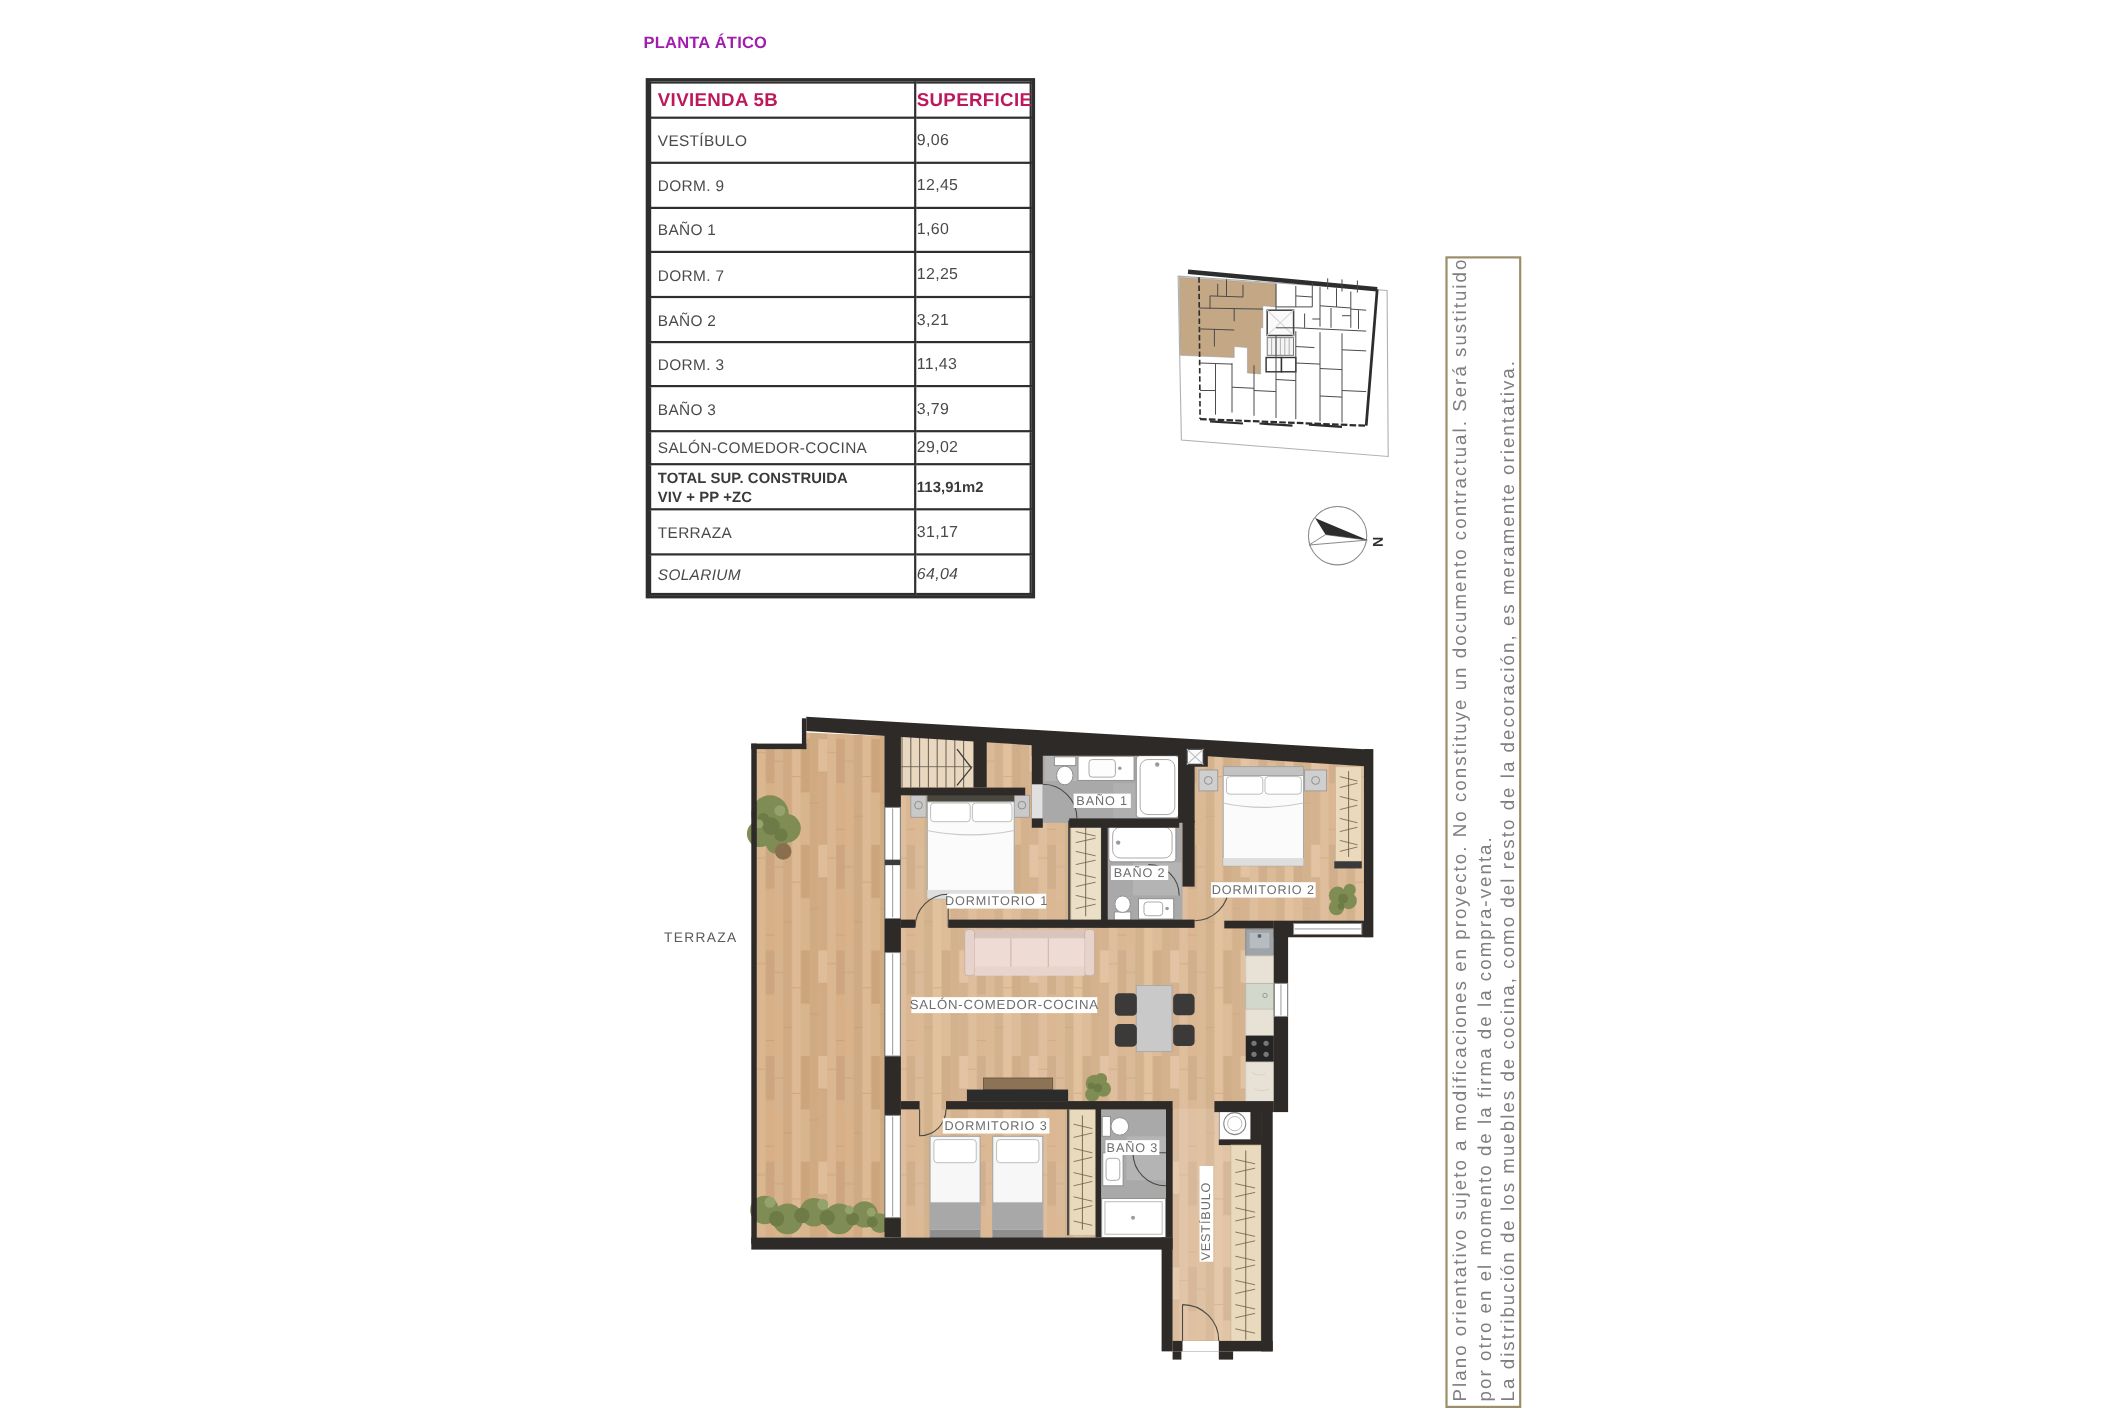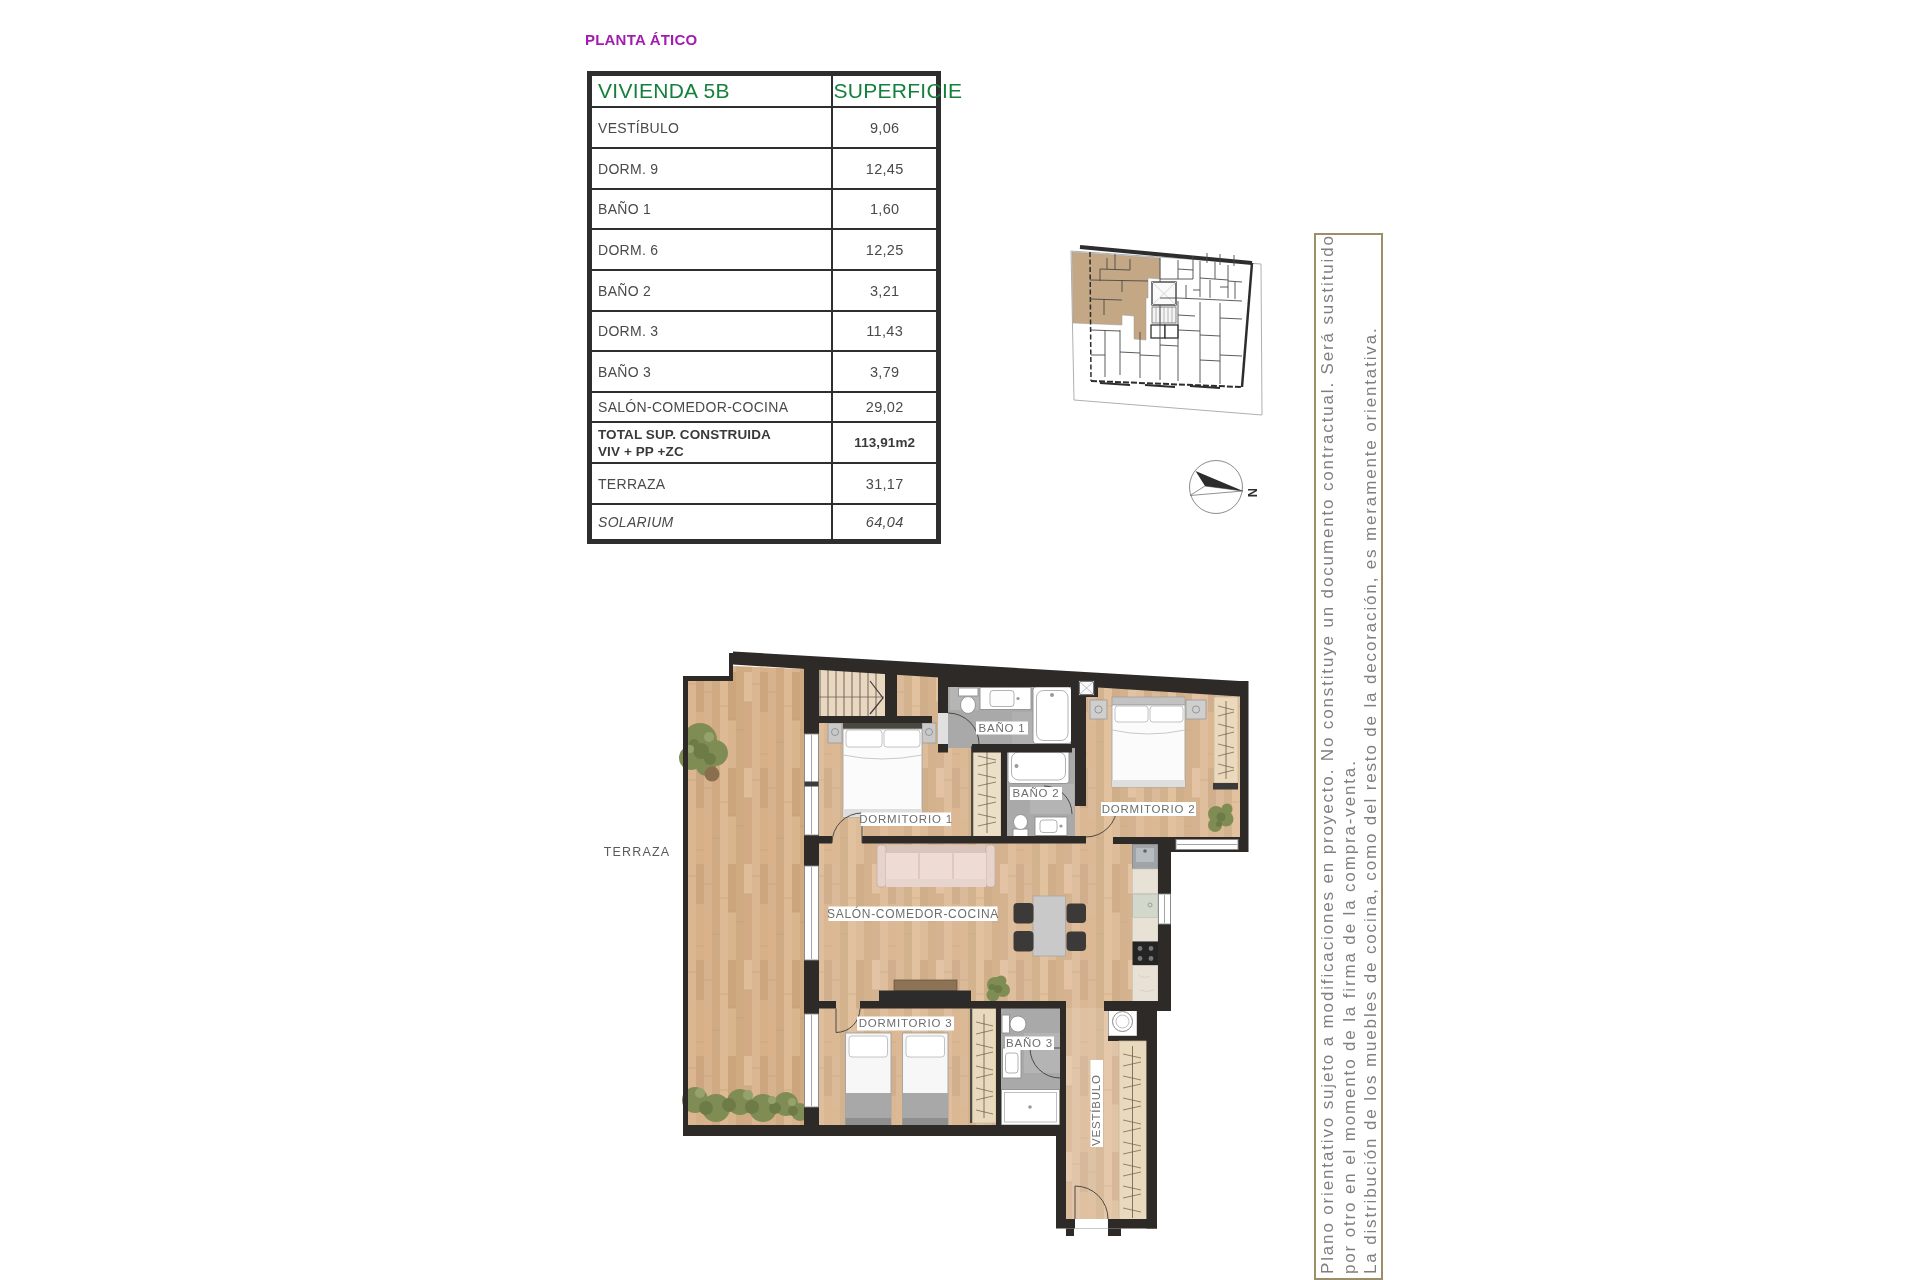--- a/index.html
+++ b/index.html
@@ -1,23 +1,23 @@
 <!DOCTYPE html>
 <html><head>
 <meta charset="utf-8">
 <style>
   * { margin:0; padding:0; box-sizing:border-box; }
   html,body { width:1920px; height:1280px; background:#ffffff; font-family:"Liberation Sans",sans-serif; overflow:hidden; }
   .abs { position:absolute; }
   #page { position:relative; width:1920px; height:1280px; background:#fff; }
   table.areas { border-collapse:collapse; table-layout:fixed; }
   table.areas td { border:2px solid #2e2e2e; color:#4a4a4a; font-size:14px; padding:0 0 0 6px; vertical-align:middle; letter-spacing:0.3px; }
-  table.areas td.num { text-align:center; padding:0; font-size:14.5px; }
+  table.areas td.num { text-align:left; padding:0; font-size:14.5px; }
   table.areas td.b { font-weight:bold; color:#3a3a3a; font-size:13.5px; line-height:17px; letter-spacing:0.1px; }
-  table.areas td.hb { font-weight:normal; color:#15803d; font-size:21px; letter-spacing:0.3px; }
+  table.areas td.hb { font-weight:bold; color:#be185d; font-size:17px; letter-spacing:0.3px; }
 </style>
 </head>
 <body>
 <div id="page">
 
 <div class="abs" style="left:585px;top:31px;font-size:15px;font-weight:bold;color:#a21caf;letter-spacing:0.2px;">PLANTA ÁTICO</div>
 
 <div class="abs" style="left:587px;top:71px;border:3px solid #2e2e2e;">
 <table class="areas" style="width:348px;">
 <tbody>
@@ -31,21 +31,21 @@
           </tr>
 <tr style="height:41px;">
             <td>DORM. 9</td>
             <td class="num">12,45</td>
           </tr>
 <tr style="height:40px;">
             <td>BAÑO 1</td>
             <td class="num">1,60</td>
           </tr>
 <tr style="height:41px;">
-            <td>DORM. 6</td>
+            <td>DORM. 7</td>
             <td class="num">12,25</td>
           </tr>
 <tr style="height:41px;">
             <td>BAÑO 2</td>
             <td class="num">3,21</td>
           </tr>
 <tr style="height:40px;">
             <td>DORM. 3</td>
             <td class="num">11,43</td>
           </tr>

